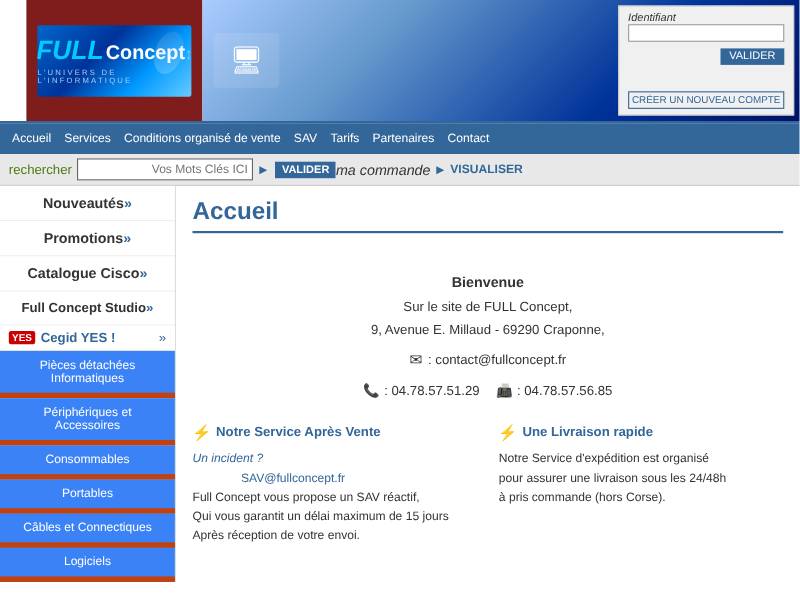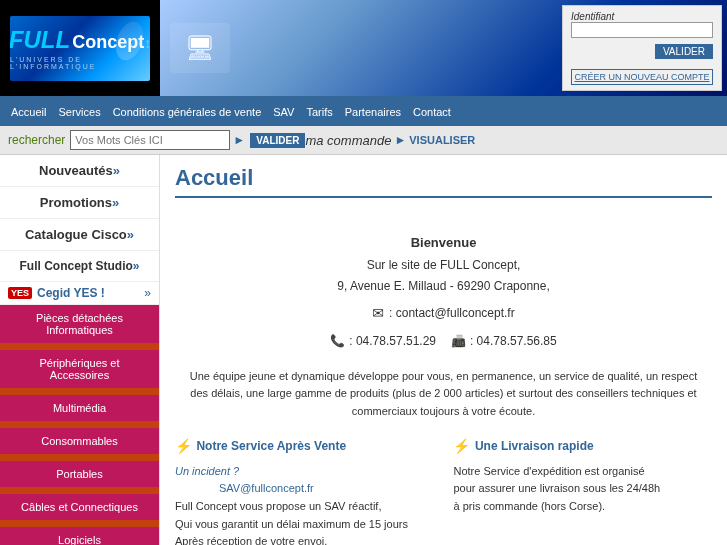--- a/index.html
+++ b/index.html
@@ -1,46 +1,46 @@
 <!DOCTYPE html>
 <html><head>
   <meta charset="utf-8">
   <style>
     * { margin: 0; padding: 0; box-sizing: border-box; }
     body { font-family: Arial, sans-serif; font-size: 12px; background: #fff; width: 727px; }
-    .header-logo { width: 160px; background: #000000; padding: 5px; display: flex; align-items: center; justify-content: center; }
+    .header-logo { width: 160px; background: #7f1d1d; padding: 5px; display: flex; align-items: center; justify-content: center; margin-left: 24px; }
     .header-logo-img { width: 140px; height: 65px; background: linear-gradient(135deg, #0066cc 0%, #003399 40%, #0099ff 70%, #66ccff 100%); display: flex; flex-direction: column; align-items: center; justify-content: center; color: white; border-radius: 2px; position: relative; overflow: hidden; }
     .header-banner { flex: 1; background: linear-gradient(135deg, #aaccff 0%, #6699cc 30%, #003399 70%, #001166 100%); display: flex; align-items: center; justify-content: flex-end; min-height: 75px; }
     .header-login { background: #f0f0f0; border: 1px solid #ccc; padding: 5px 8px; margin: 5px; min-width: 160px; font-size: 11px; }
     .login-field { margin-bottom: 3px; }
     .login-field label { display: block; font-size: 10px; color: #333; font-style: italic; }
     .login-field input { width: 100%; border: 1px solid #999; padding: 1px 3px; font-size: 10px; height: 16px; }
     .login-valider { background: #336699; color: white; border: none; padding: 2px 8px; font-size: 10px; cursor: pointer; float: right; margin-top: 3px; }
-    .login-create { font-size: 9px; color: #336699; text-decoration: underline; cursor: pointer; display: block; text-align: center; clear: both; margin-top: 5px; border: 1px solid #336699; padding: 2px; }
+    .login-create { font-size: 9px; color: #336699; cursor: pointer; display: block; text-align: center; clear: both; margin-top: 19px; border: 1px solid #336699; padding: 2px; }
 
     
     .navbar { background: #336699; display: flex; align-items: center; padding: 0 5px; height: 28px; }
     .navbar a { color: white; font-size: 11px; text-decoration: none; padding: 0 6px; white-space: nowrap; }
 
     
     .searchbar { background: #e8e8e8; display: flex; align-items: center; padding: 4px 8px; border-bottom: 1px solid #ccc; }
     .searchbar-label { font-size: 12px; color: #4d7c0f; margin-right: 5px; }
-    .searchbar input { border: 1px solid #666; padding: 2px 4px; font-size: 11px; color: #666; width: 160px; height: 20px; }
+    .searchbar input { border: 1px solid #666; padding: 2px 4px; font-size: 11px; color: #666; width: 160px; height: 20px; text-align: right; }
     .searchbar-btn { background: #336699; color: white; border: none; padding: 2px 6px; font-size: 10px; font-weight: bold; cursor: pointer; margin-left: 2px; }
     .searchbar-arrow { color: #336699; margin: 0 3px; font-weight: bold; }
     .searchbar-vis { color: #336699; font-size: 11px; font-weight: bold; }
 
     
     .main-layout { display: flex; }
 
     
     .sidebar { width: 160px; min-width: 160px; background: #fff; border-right: 1px solid #ddd; }
     .sidebar-item { padding: 8px 10px; font-size: 13px; font-weight: bold; color: #333; display: flex; align-items: center; justify-content: center; border-bottom: 1px solid #eee; cursor: pointer; }
     .sidebar-item .arrow { color: #336699; font-weight: bold; }
-    .sidebar-cat { background: #be185d; color: white; padding: 7px 10px; font-size: 11px; cursor: pointer; border-bottom: 7px solid #c2410c; display: flex; align-items: center; justify-content: center; text-align: center; }
+    .sidebar-cat { background: #3b82f6; color: white; padding: 7px 10px; font-size: 11px; cursor: pointer; border-bottom: 5px solid #c2410c; display: flex; align-items: center; justify-content: center; text-align: center; }
     .sidebar-cegid { background: #fff; padding: 4px 8px; display: flex; align-items: center; border-bottom: 1px solid #eee; cursor: pointer; }
     .cegid-badge { background: #cc0000; color: white; font-size: 9px; font-weight: bold; padding: 1px 3px; border-radius: 2px; margin-right: 5px; }
 
     
     .content { flex: 1; padding: 10px 15px; }
     .content-title { font-size: 22px; color: #336699; font-weight: bold; border-bottom: 2px solid #336699; padding-bottom: 5px; margin-bottom: 10px; }
     .welcome-box { text-align: center; font-size: 12px; line-height: 1.8; color: #333; margin-bottom: 15px; margin-top: 33px; }
     .welcome-box strong { font-size: 13px; }
     .contact-row { display: flex; justify-content: center; align-items: center; gap: 15px; margin: 5px 0; }
     .contact-item { display: flex; align-items: center; gap: 4px; font-size: 12px; }
@@ -80,21 +80,21 @@
       <div style="clear:both; padding-top:5px;">
         <a class="login-create">CRÉER UN NOUVEAU COMPTE</a>
       </div>
     </div>
   </div>
 </div>
 
 <div class="navbar">
   <a>Accueil</a>
   <a>Services</a>
-  <a>Conditions générales de vente</a>
+  <a>Conditions organisé de vente</a>
   <a>SAV</a>
   <a>Tarifs</a>
   <a>Partenaires</a>
   <a>Contact</a>
 </div>
 
 <div class="searchbar">
   <span class="searchbar-label">rechercher</span>
   <input type="text" style="border: 1px solid rgb(102, 102, 102); padding: 2px 4px; font-size: 11px; color: rgb(102, 102, 102); width: 160px; height: 20px;" placeholder="Vos Mots Clés ICI">
   <span class="searchbar-arrow">►</span>
@@ -128,23 +128,20 @@
       <span style="font-size:12px; font-weight:bold; color:#336699;">Cegid YES !</span>
       <span class="arrow" style="color:#336699; margin-left:auto;">»</span>
     </div>
     <div class="sidebar-cat">
       <span>Pièces détachées Informatiques</span>
     </div>
     <div class="sidebar-cat">
       <span>Périphériques et Accessoires</span>
     </div>
     <div class="sidebar-cat">
-      <span>Multimédia</span>
-    </div>
-    <div class="sidebar-cat">
       <span>Consommables</span>
     </div>
     <div class="sidebar-cat">
       <span>Portables</span>
     </div>
     <div class="sidebar-cat">
       <span>Câbles et Connectiques</span>
     </div>
     <div class="sidebar-cat">
       <span>Logiciels</span>
@@ -168,21 +165,20 @@
           <span>📞</span>
           <span>: 04.78.57.51.29</span>
         </div>
         <div class="contact-item">
           <span>📠</span>
           <span>: 04.78.57.56.85</span>
         </div>
       </div>
     </div>
 
-    <div class="desc-text">Une équipe jeune et dynamique développe pour vous, en permanence, un service de qualité, un respect des délais, une large gamme de produits (plus de 2 000 articles) et surtout des conseillers techniques et commerciaux toujours à votre écoute.</div>
 
     <div class="services-row">
       <div class="service-box">
         <div class="service-title">
           <span style="color:#336699; font-size:14px;">⚡</span>
           <span>Notre Service Après Vente</span>
         </div>
         <div class="service-sub">Un incident ?</div>
         <div class="service-email" style="color:#336699; cursor:pointer;">SAV@fullconcept.fr</div>
         <div>Full Concept vous propose un SAV réactif,</div>

